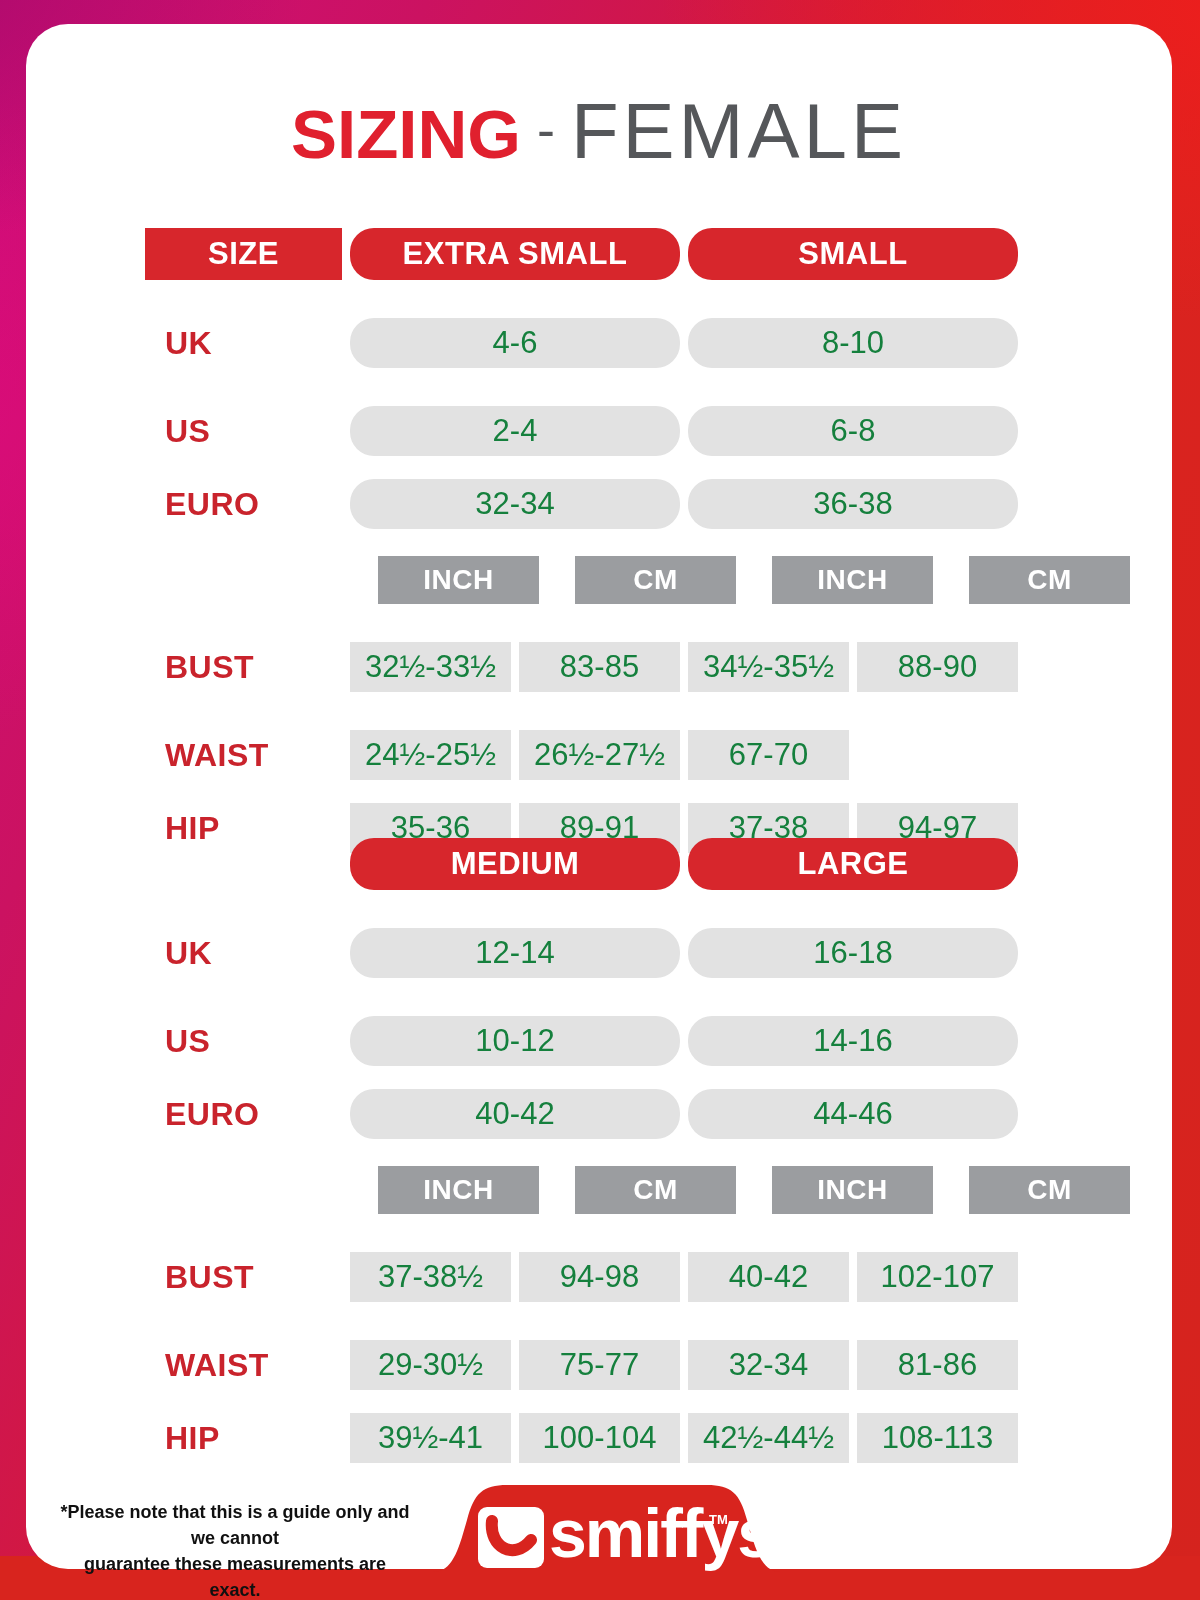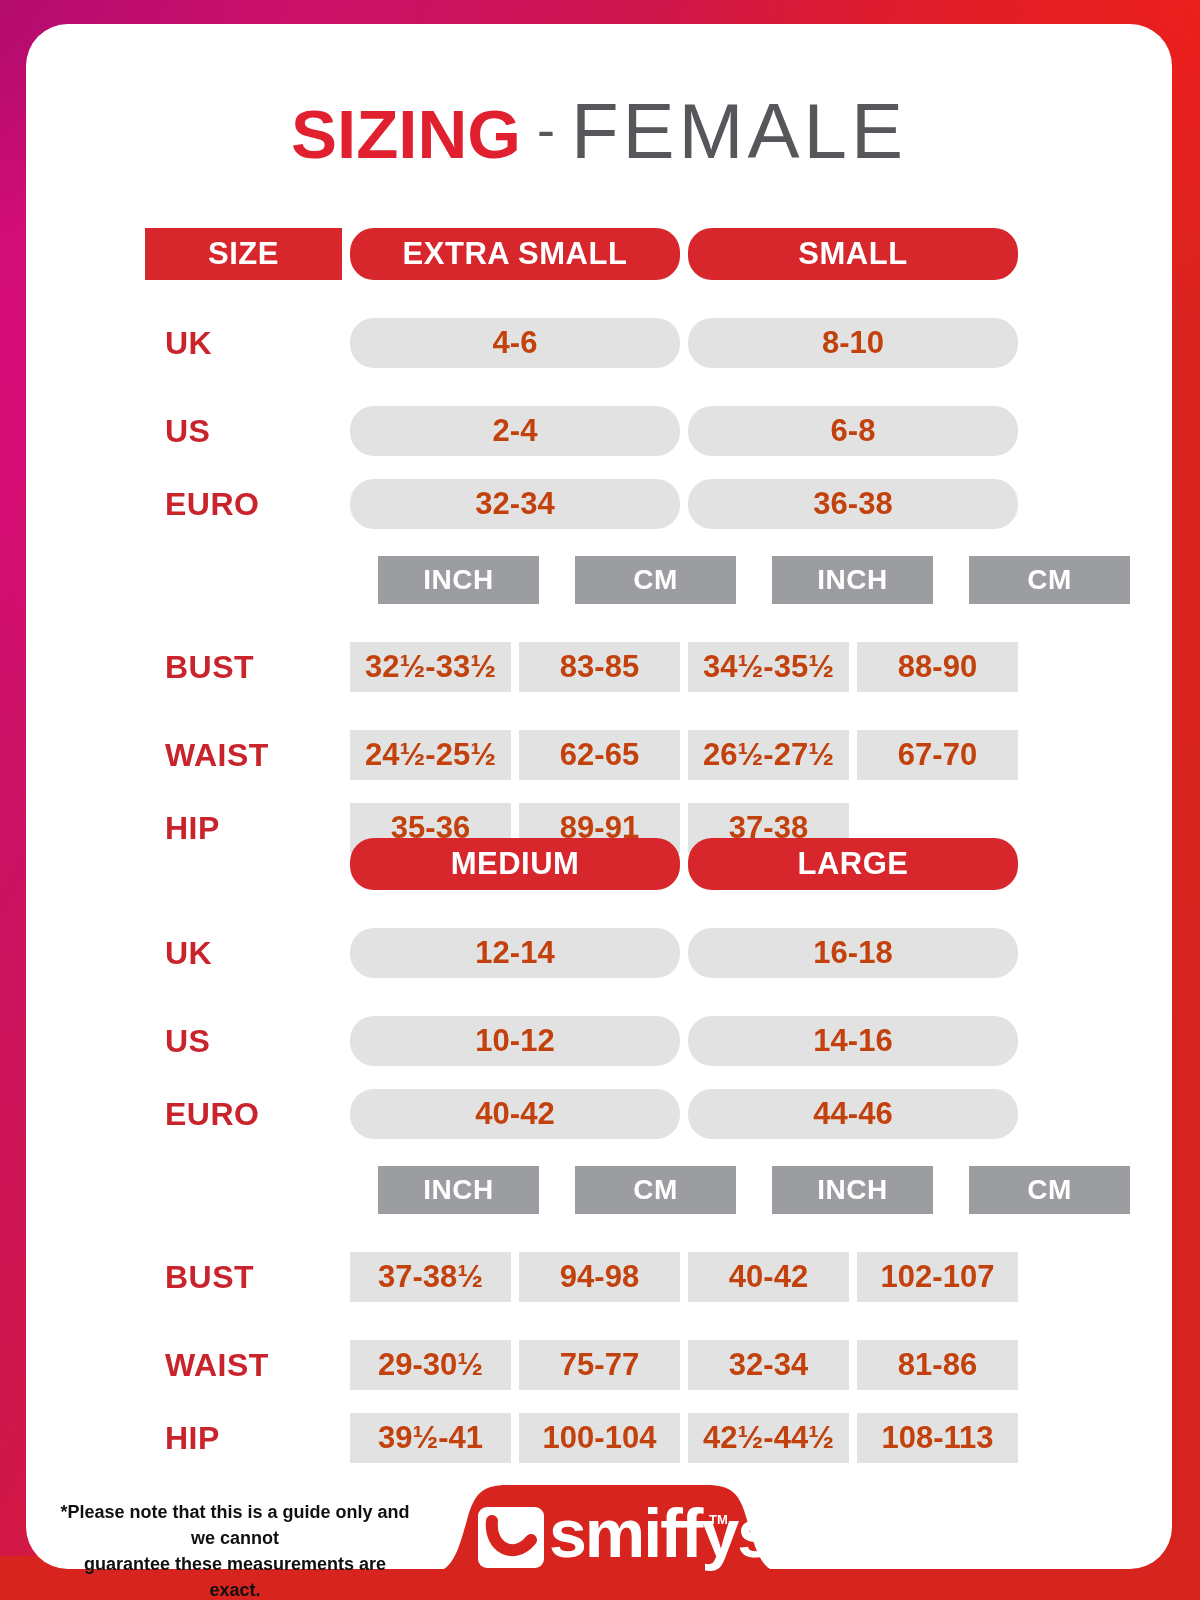--- a/index.html
+++ b/index.html
@@ -24,21 +24,21 @@
   .tbl { position:absolute; left:145px; width:873px; z-index:3; }
   #tbl1 { top:228px; }
   #tbl2 { top:838px; }
   .trow { display:grid; grid-template-columns:197px 161px 161px 161px 161px; column-gap:8px; }
   .h52 { height:52px; } .h50 { height:50px; } .h48 { height:48px; }
   .mb16 { margin-bottom:16px; } .mb23 { margin-bottom:23px;margin-top:38px; }
   .mb27 { margin-bottom:27px; } .mb25 { margin-bottom:25px;gap:36px; }
   .cell { display:flex; align-items:center; justify-content:center; }
   .red  { background:#d7262c; color:#ffffff; font-weight:700; font-size:31px; letter-spacing:0.5px; }
   .lbl  { color:#c9232c; font-weight:700; font-size:32px; justify-content:flex-start; padding-left:20px; letter-spacing:0.5px; }
-  .val  { background:#e2e2e2; color:#c2410c; font-weight:700; font-size:31px; }
+  .val  { background:#e2e2e2; color:#15803d; font-weight:400; font-size:31px; }
   .unit { background:#9b9da0; color:#ffffff; font-weight:700; font-size:28px; letter-spacing:0.5px; }
   .span2 { grid-column: span 2; border-radius: 24px; }
 
   .note { position:absolute; left:60px; top:1499px; width:350px; text-align:center;
           font-size:18px; font-weight:700; color:#101010; line-height:26px; z-index:3; }
 
   .smiffys-tab { position:absolute; left:433px; top:1480px; width:348px; height:92px; z-index:2; }
   .smiffys-tab svg.tab-shape { position:absolute; left:0; top:0; }
   .logo-box { position:absolute; left:45px; top:27px; width:66px; height:61px; background:#ffffff; border-radius:9px; z-index:3; }
   .brand { position:absolute; left:116px; top:28px; font-size:68px; font-weight:700; color:#ffffff; letter-spacing:-2px; line-height:50px; z-index:3; }
@@ -86,29 +86,29 @@
     <div class="trow h50 mb23">
       <div class="cell lbl">BUST</div>
       <div class="cell val">32½-33½</div>
       <div class="cell val">83-85</div>
       <div class="cell val">34½-35½</div>
       <div class="cell val">88-90</div>
     </div>
     <div class="trow h50 mb23">
       <div class="cell lbl">WAIST</div>
       <div class="cell val">24½-25½</div>
-      <div class="cell val">62-65</div>
       <div class="cell val">26½-27½</div>
       <div class="cell val">67-70</div>
     </div>
     <div class="trow h50">
       <div class="cell lbl">HIP</div>
       <div class="cell val">35-36</div>
       <div class="cell val">89-91</div>
       <div class="cell val">37-38</div>
+      <div class="cell val">94-97</div>
     </div>
   </div>
 
   <div class="tbl" id="tbl2">
     <div class="trow h52 mb16">
       <div class="cell"></div>
       <div class="cell red span2">MEDIUM</div>
       <div class="cell red span2">LARGE</div>
     </div>
     <div class="trow h50 mb23">

